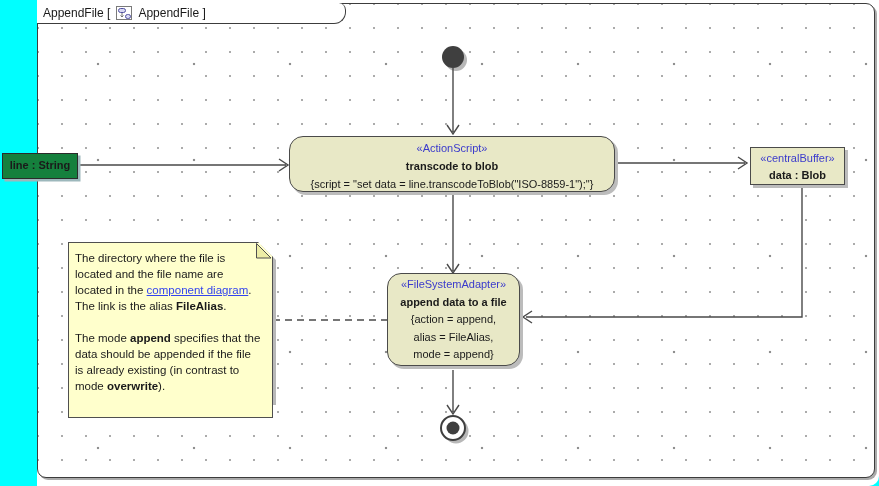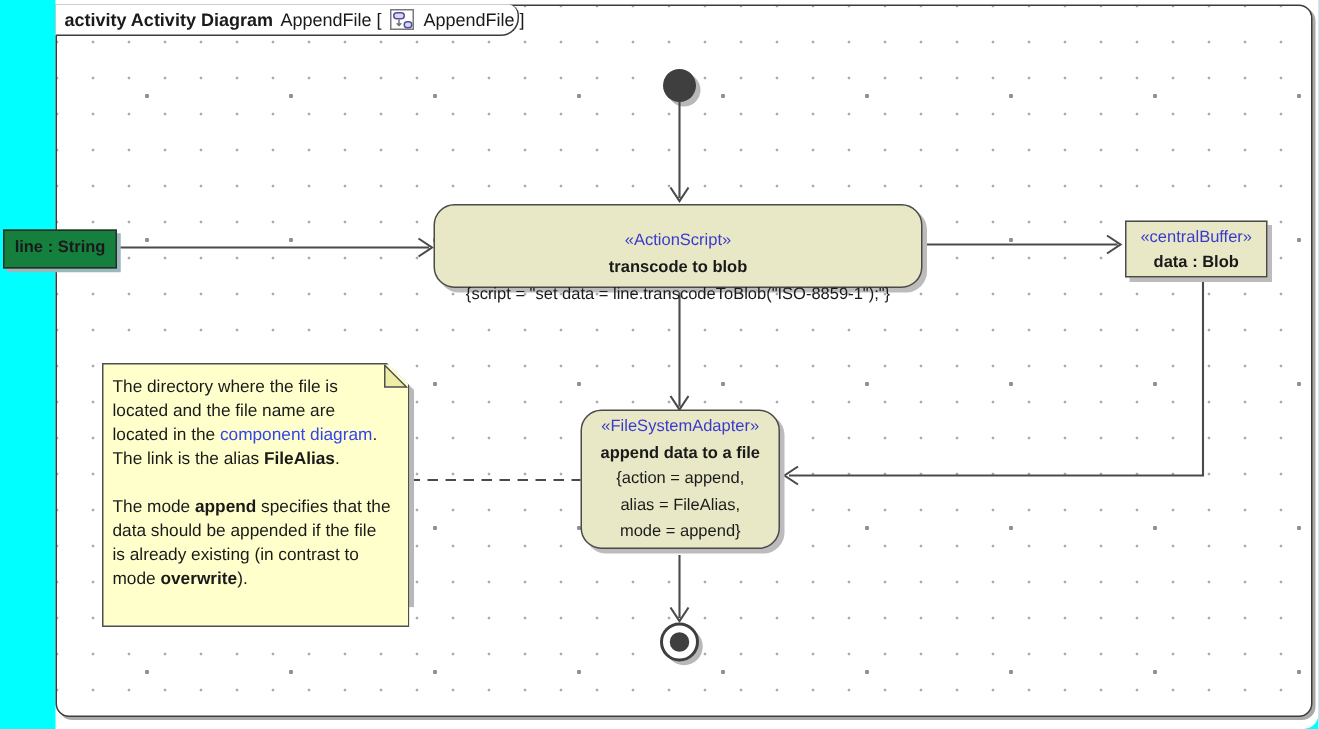--- a/index.html
+++ b/index.html
@@ -44,21 +44,21 @@
   .tab .icon { display:inline-flex; margin:0 1px; }
   
   .node {
     position:absolute; text-align:center; font-size:11px; line-height:18px;
     background:#e8e8c6; border:1.3px solid #4a4a4a;
     box-shadow:3px 3px 0 #bcbcbc;
   }
   .stereo { color:#3a3acc; display:block; }
   .nname  { font-weight:bold; display:block; }
   .action { border-radius:14px; }
-  .transcode { left:289px; top:136px; width:326px; height:56px; padding-top:14px; }
+  .transcode { left:289px; top:136px; width:326px; height:56px; padding-top:2px; }
   .buffer    { left:750px; top:147px; width:95px;  height:38px; line-height:17px; padding-top:2px; }
   .append    { left:387px; top:273px; width:133px; height:93px; line-height:17.5px; padding-top:2px; }
   .param {
     position:absolute; left:2px; top:153px; width:76px; height:26px;
     background:#15803d; border:1.3px solid #2b2b2b;
     box-shadow:2.5px 2.5px 0 #9db8bc;
     font-size:11px; font-weight:bold; text-align:center; line-height:23px;
     z-index:5;
   }
   
@@ -70,21 +70,21 @@
   .note {
     position:absolute; left:68px; top:242px; width:205px; height:176px;
     background:#ffffcc; border:1.2px solid #4f4f4f;
     clip-path:polygon(0 0, calc(100% - 15px) 0, 100% 15px, 100% 100%, 0 100%);
     font-size:11.5px; line-height:16px;
     padding:7px 5px 0 6px;
   }
   .note .fold { position:absolute; top:0; right:0; }
   .note .ln { white-space:nowrap; }
   .note .b { font-weight:bold; }
-  .note a, .note .lnk { color:#3344ee; cursor:pointer; }
+  .note a, .note .lnk { color:#3344ee; text-decoration:underline; cursor:pointer; }
   .edges { position:absolute; left:0; top:0; width:879px; height:486px; pointer-events:none; }
 </style>
 </head>
 <body>
 
 <div class="canvas"></div>
 <div class="frame"></div>
 
 <svg class="edges" viewBox="0 0 879 486">
   <g stroke="#4a4a4a" stroke-width="1.4" fill="none">
@@ -108,21 +108,20 @@
 
     <circle cx="456" cy="431" r="12.5" fill="#b8b8b8" stroke="none"></circle>
     <g>
       <circle cx="453" cy="428" r="12" fill="#ffffff" stroke="#3f3f3f" stroke-width="2"></circle>
       <circle cx="453" cy="428" r="6.5" fill="#3f3f3f" stroke="none"></circle>
     </g>
   </g>
 </svg>
 
 <div class="tab">
-  <span class="kw">activity Activity Diagram</span>
   <span>AppendFile [</span>
   <span class="icon">
     <svg width="16" height="14" viewBox="0 0 16 14">
       <rect x="0.5" y="0.5" width="15" height="13" fill="#ffffff" stroke="#7a7a7a"></rect>
       <rect x="2.5" y="2.5" width="7" height="4" rx="2" fill="#d9d9f2" stroke="#5050a0"></rect>
       <path d="M6,7 L6,11 M4.5,9.5 L6,11 L7.5,9.5" stroke="#707070" fill="none"></path>
       <rect x="9.5" y="8.5" width="5" height="4" rx="2" fill="#d9d9f2" stroke="#5050a0"></rect>
     </svg>
   </span>
   <span>AppendFile ]</span>

